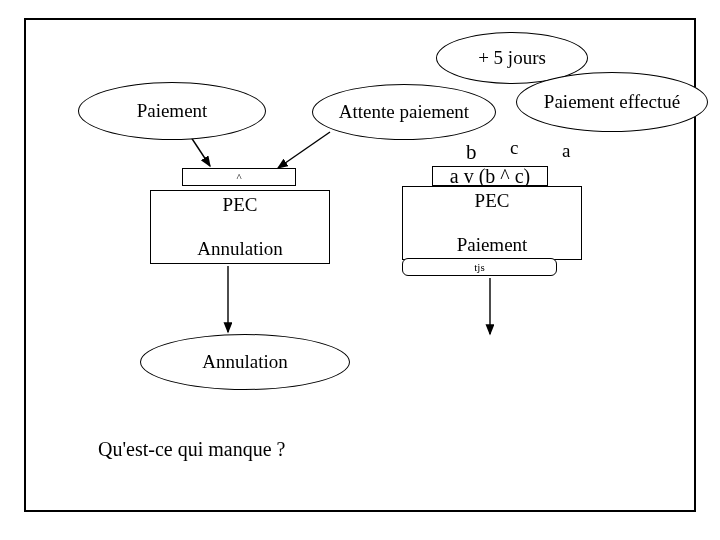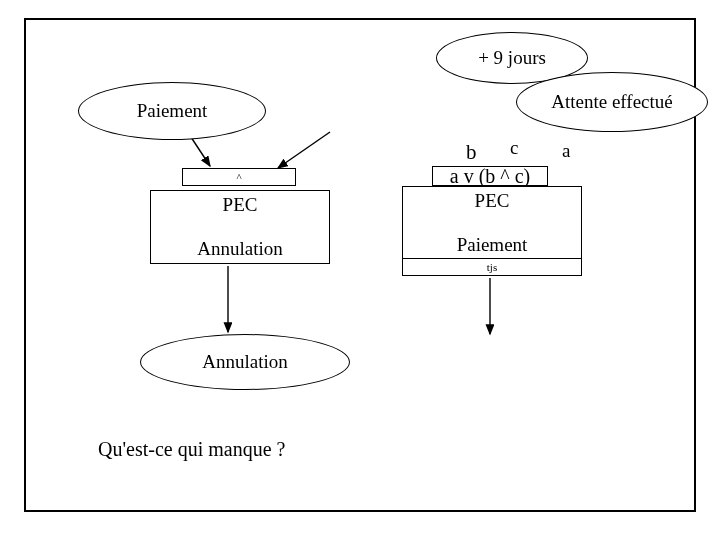--- a/index.html
+++ b/index.html
@@ -71,21 +71,21 @@
   #ell-paiement { left: 78px; top: 82px; width: 188px; height: 58px; font-size: 19px; }
   #ell-attente { left: 312px; top: 84px; width: 184px; height: 56px; font-size: 19px; }
   #ell-effectue { left: 516px; top: 72px; width: 192px; height: 60px; font-size: 19px; }
   #ell-annulation { left: 140px; top: 334px; width: 210px; height: 56px; font-size: 19px; }
   #ell-location { left: 400px; top: 338px; width: 218px; height: 58px; font-size: 19px; }
 
   #rect-pec-annulation { left: 150px; top: 190px; width: 180px; height: 74px; font-size: 19px; }
   #rect-pec-paiement { left: 402px; top: 186px; width: 180px; height: 74px; font-size: 19px; }
   #rect-caret { left: 182px; top: 168px; width: 114px; height: 18px; font-size: 11px; align-items: center; }
   #rect-avbc { left: 432px; top: 166px; width: 116px; height: 20px; font-size: 20px; }
-  #rect-tjs { left: 402px; top: 258px; width: 180px; height: 18px; font-size: 11px; }
+  #rect-tjs { left: 402px; top: 258px; width: 155px; height: 18px; font-size: 11px; border-radius: 6px; }
 
   #lbl-b { left: 466px; top: 140px; font-size: 21px; }
   #lbl-c { left: 510px; top: 137px; font-size: 19px; }
   #lbl-a { left: 562px; top: 140px; font-size: 19px; }
 
   #lbl-question {
     left: 98px; top: 438px; font-size: 20px; font-weight: normal;
   }
 </style>
 </head>
@@ -105,30 +105,33 @@
     <line x1="185" y1="128" x2="210" y2="166" stroke="#000000" stroke-width="1.4" marker-end="url(#arrowhead)"></line>
 
     <line x1="330" y1="132" x2="278" y2="168" stroke="#000000" stroke-width="1.4" marker-end="url(#arrowhead)"></line>
 
     <line x1="228" y1="266" x2="228" y2="332" stroke="#000000" stroke-width="1.4" marker-end="url(#arrowhead)"></line>
 
     <line x1="490" y1="278" x2="490" y2="334" stroke="#000000" stroke-width="1.4" marker-end="url(#arrowhead)"></line>
   </svg>
 
   <div class="ellipse" id="ell-plus8">
-    <span>+ 9 jours</span>
+    <span>+ 5 jours</span>
   </div>
 
   <div class="ellipse" id="ell-paiement">
     <span>Paiement</span>
   </div>
 
+  <div class="ellipse" id="ell-attente">
+    <span>Attente paiement</span>
+  </div>
 
   <div class="ellipse" id="ell-effectue">
-    <span>Attente effectué</span>
+    <span>Paiement effectué</span>
   </div>
 
   <div class="label" id="lbl-b">b</div>
   <div class="label" id="lbl-c">c</div>
   <div class="label" id="lbl-a">a</div>
 
   <div class="rect" id="rect-caret">
     <span>^</span>
   </div>
 

